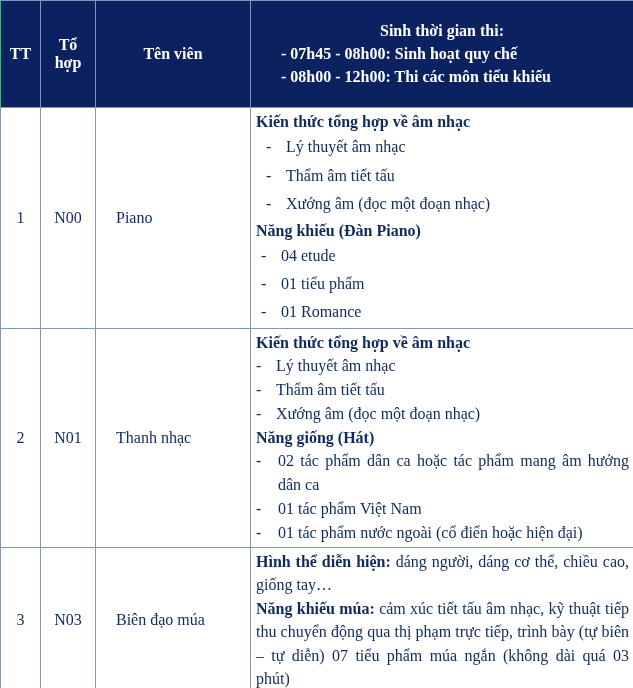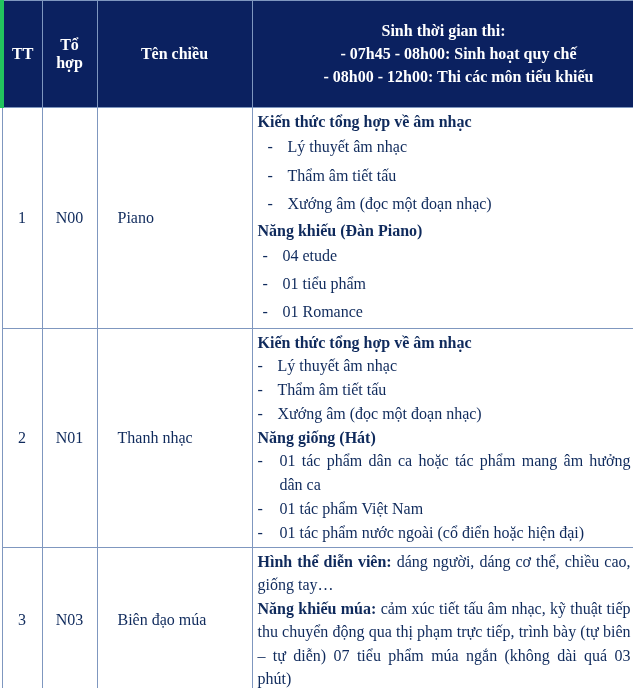--- a/index.html
+++ b/index.html
@@ -1,23 +1,23 @@
 <!DOCTYPE html>
 <html><head>
 <meta charset="utf-8">
 <style>
   html, body { margin:0; padding:0; background:#ffffff; }
   body { width:633px; height:688px; overflow:hidden; font-family:"Liberation Serif", serif; color:#0f2a5c; }
   table { border-collapse:collapse; width:633px; table-layout:fixed; }
   col.c1 { width:40px; } col.c2 { width:55px; } col.c3 { width:155px; } col.c4 { width:383px; }
   th, td { border:1px solid #7f97bf; }
   thead th { background:#0b2160; color:#ffffff; font-weight:bold; font-size:16px; height:106px; padding:0; text-align:center; vertical-align:middle; }
-  thead th.tl { border-left:4px solid #22c55e; }
+  thead th.tl { border-left:1px solid #22c55e; }
   .hdr-title { line-height:22px; }
-  .hdr-line { text-align:center; padding-left:30px; line-height:23px; white-space:nowrap; }
+  .hdr-line { text-align:left; padding-left:30px; line-height:23px; white-space:nowrap; }
   td { font-size:16px; vertical-align:middle; }
   td.num, td.code { text-align:center; }
   td.name { padding-left:20px; }
   td.detail { padding:2px 4px 2px 5px; vertical-align:top; }
   .h { font-weight:bold; line-height:23px; }
   .r1 .it { line-height:28.5px; padding-left:10px; }
   .r1 .it2 { line-height:28px; padding-left:5px; }
   .r2 .it { line-height:24px; }
   .it .dash { display:inline-block; width:20px; }
   .wrap { display:flex; }
@@ -36,21 +36,21 @@
       <col class="c3">
       <col class="c4">
     </colgroup>
   <thead>
     <tr>
       <th class="tl">TT</th>
       <th>
         <div>Tổ</div>
         <div>hợp</div>
       </th>
-      <th>Tên chiều</th>
+      <th>Tên viên</th>
       <th>
         <div class="hdr-title">Sinh thời gian thi:</div>
         <div class="hdr-line">-  07h45 - 08h00: Sinh hoạt quy chế</div>
         <div class="hdr-line">-  08h00 - 12h00: Thi các môn tiểu khiếu</div>
       </th>
     </tr>
   </thead>
   <tbody>
 
     <tr class="r1" style="height:218px;">
@@ -74,36 +74,36 @@
       <td class="code">N01</td>
       <td class="name">Thanh nhạc</td>
       <td class="detail">
         <div class="h">Kiến thức tổng hợp về âm nhạc</div>
         <div class="it"><span class="dash">-</span><span>Lý thuyết âm nhạc</span></div>
         <div class="it"><span class="dash">-</span><span>Thẩm âm tiết tấu</span></div>
         <div class="it"><span class="dash">-</span><span>Xướng âm (đọc một đoạn nhạc)</span></div>
         <div class="h">Năng giống (Hát)</div>
         <div class="it wrap">
             <span class="dash">-</span>
-            <span class="tx">01 tác phẩm dân ca hoặc tác phẩm mang âm hưởng dân ca</span>
+            <span class="tx">02 tác phẩm dân ca hoặc tác phẩm mang âm hưởng dân ca</span>
           </div>
         <div class="it wrap">
             <span class="dash">-</span>
             <span class="tx">01 tác phẩm Việt Nam</span>
           </div>
         <div class="it wrap">
             <span class="dash">-</span>
             <span class="tx">01 tác phẩm nước ngoài (cổ điển hoặc hiện đại)</span>
           </div>
       </td>
     </tr>
 
     <tr class="r3" style="height:142px;">
       <td class="num">3</td>
       <td class="code">N03</td>
       <td class="name">Biên đạo múa</td>
       <td class="detail">
-        <div class="p3"><b>Hình thể diễn viên:</b><span> dáng người, dáng cơ thể, chiều cao, giống tay…</span></div>
+        <div class="p3"><b>Hình thể diễn hiện:</b><span> dáng người, dáng cơ thể, chiều cao, giống tay…</span></div>
         <div class="p3"><b>Năng khiếu múa:</b><span> cảm xúc tiết tấu âm nhạc, kỹ thuật tiếp thu chuyển động qua thị phạm trực tiếp, trình bày (tự biên – tự diễn) 07 tiểu phẩm múa ngắn (không dài quá 03 phút)</span></div>
       </td>
     </tr>
   </tbody>
 </table>
 
 </body></html>

